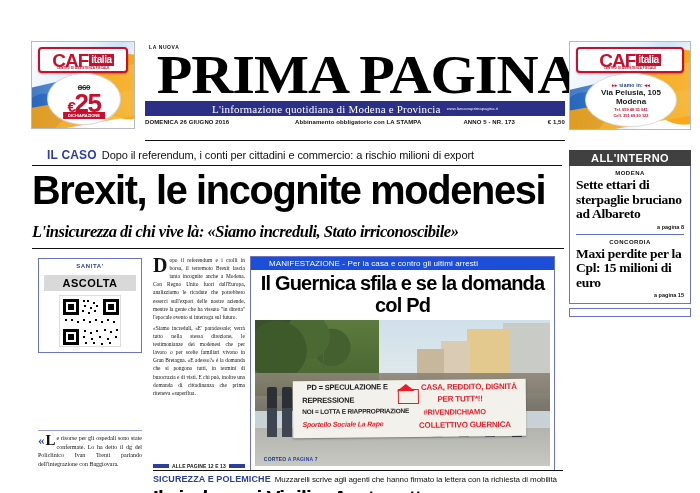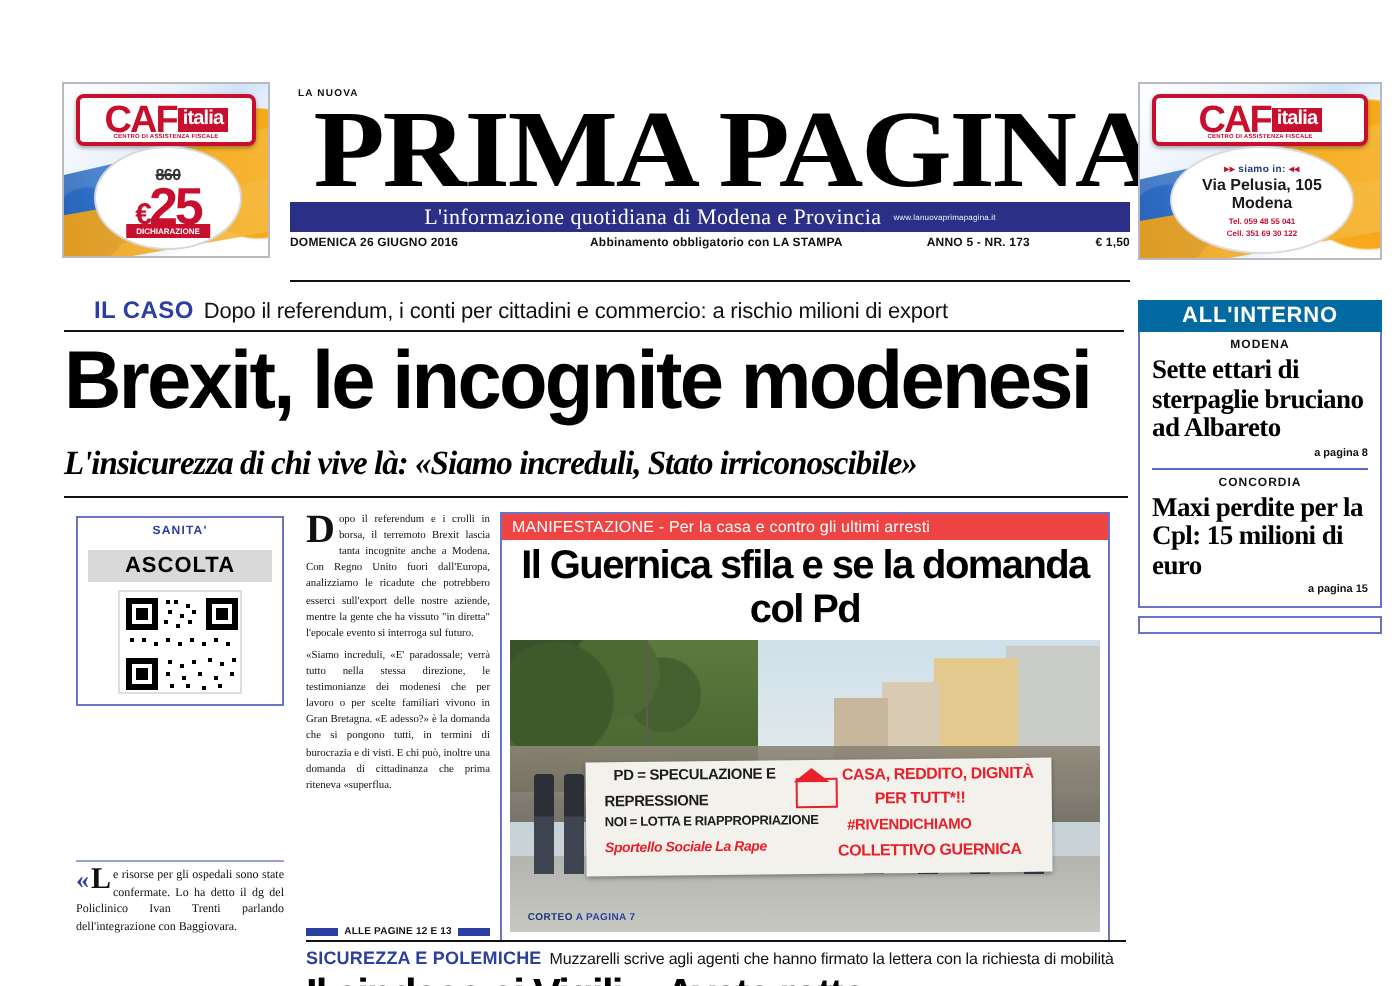--- a/index.html
+++ b/index.html
@@ -151,21 +151,21 @@
              font-weight:700; line-height:.82; margin:1px 2px 0 0; color:#111; }
   .refbar { position:absolute; left:153px; top:462px; width:92px; height:8px;
             display:flex; align-items:center; }
   .refbar .bar { flex:1; height:4px; background:#2b3fa0; }
   .refbar .lab { font-size:5px; font-weight:900; color:#111; padding:0 3px;
                  white-space:nowrap; letter-spacing:.1px; }
 
   
   .artbox { position:absolute; left:250px; top:256px; width:305px;
             border:1px solid #6b74c4; }
-  .art-kicker { background:#ef4444; color:#fff; font-size:8px; padding:2px 5px;
+  .art-kicker { background:#1d4ed8; color:#fff; font-size:8px; padding:2px 18px;
                 letter-spacing:.1px; }
   .art-head { font-family:"Liberation Sans", sans-serif; font-weight:900;
               font-size:20px; line-height:1.08; color:#000; letter-spacing:-.8px;
               padding:3px 5px 4px; text-align:center; }
   .photo { position:relative; height:146px; margin:0 4px 4px; overflow:hidden;
            background:linear-gradient(#b9cbd8, #cfd6d6); }
   .sky { position:absolute; inset:0 0 46% 0;
          background:linear-gradient(#cfe0ea,#e6ecec); }
   .bldg { position:absolute; background:#cdb79a; }
   .bldg.b1 { right:0; top:2%; width:16%; height:48%; background:#c9ccc6; }
@@ -214,21 +214,21 @@
   .botline { position:absolute; left:153px; top:474px; width:412px;
              display:flex; align-items:baseline; gap:4px; white-space:nowrap; }
   .botline .b-lab { font-weight:900; font-size:9px; color:#2b3fa0; letter-spacing:.1px; }
   .botline .b-txt { font-size:8px; color:#111; letter-spacing:-.1px; }
   .bothead { position:absolute; left:153px; top:486px; width:412px; height:7px;
              overflow:hidden; font-family:"Liberation Sans", sans-serif; font-weight:900;
              font-size:21px; letter-spacing:-.9px; color:#000; white-space:nowrap; }
 
   
   .sidebar { position:absolute; left:569px; top:150px; width:122px; }
-  .sb-head { background:#0369a1; color:#fff; text-align:center; font-size:11px;
+  .sb-head { background:#404040; color:#fff; text-align:center; font-size:11px;
              font-weight:700; letter-spacing:.4px; padding:2px 0; }
   .sb-body { border:1px solid #6b74c4; border-top:none; padding:4px 6px 5px; }
   .sb-item + .sb-item { margin-top:4px; padding-top:4px; border-top:1.5px solid #5b6bc6; }
   .sb-k { text-align:center; font-size:6px; font-weight:900; letter-spacing:.5px;
           color:#111; margin-bottom:2px; }
   .sb-t { font-family:"Liberation Serif", serif; font-weight:700; font-size:13.5px;
           line-height:1.08; color:#000; letter-spacing:-.3px; }
   .sb-p { text-align:right; font-size:5.5px; font-weight:700; color:#111; margin-top:2px; }
   .sb-last { margin-top:4px; border:1px solid #6b74c4; height:9px; }
 </style>

